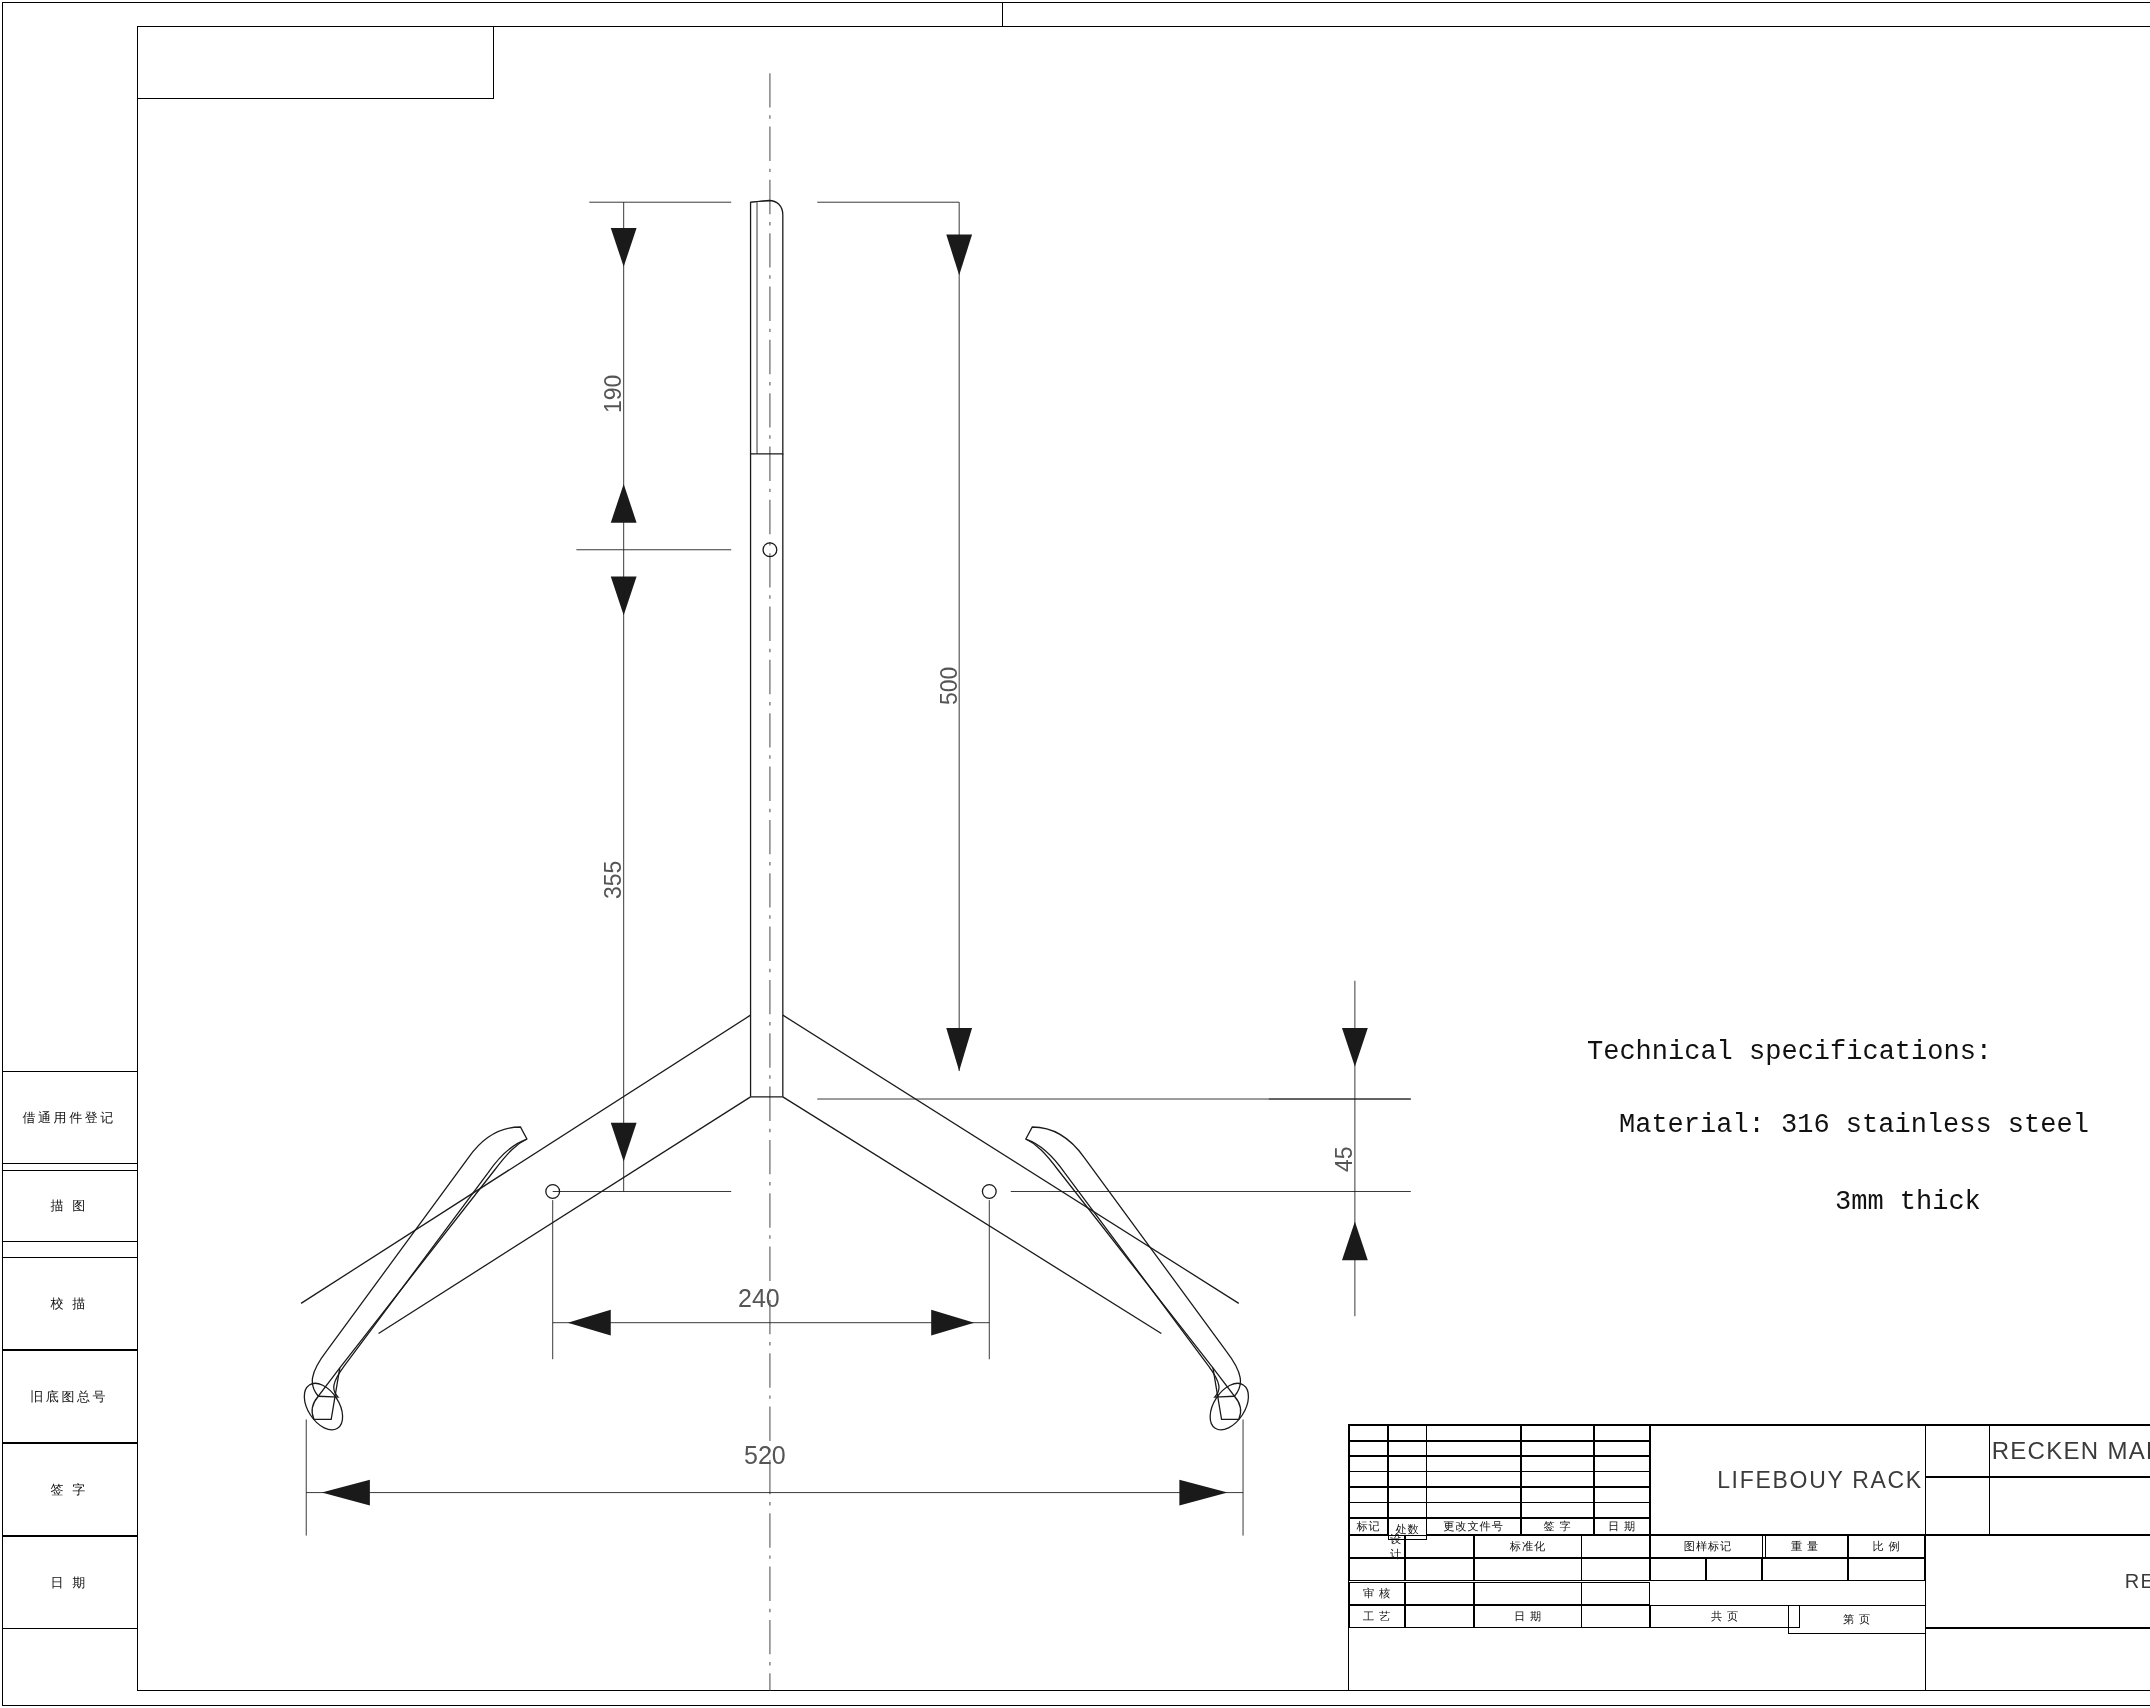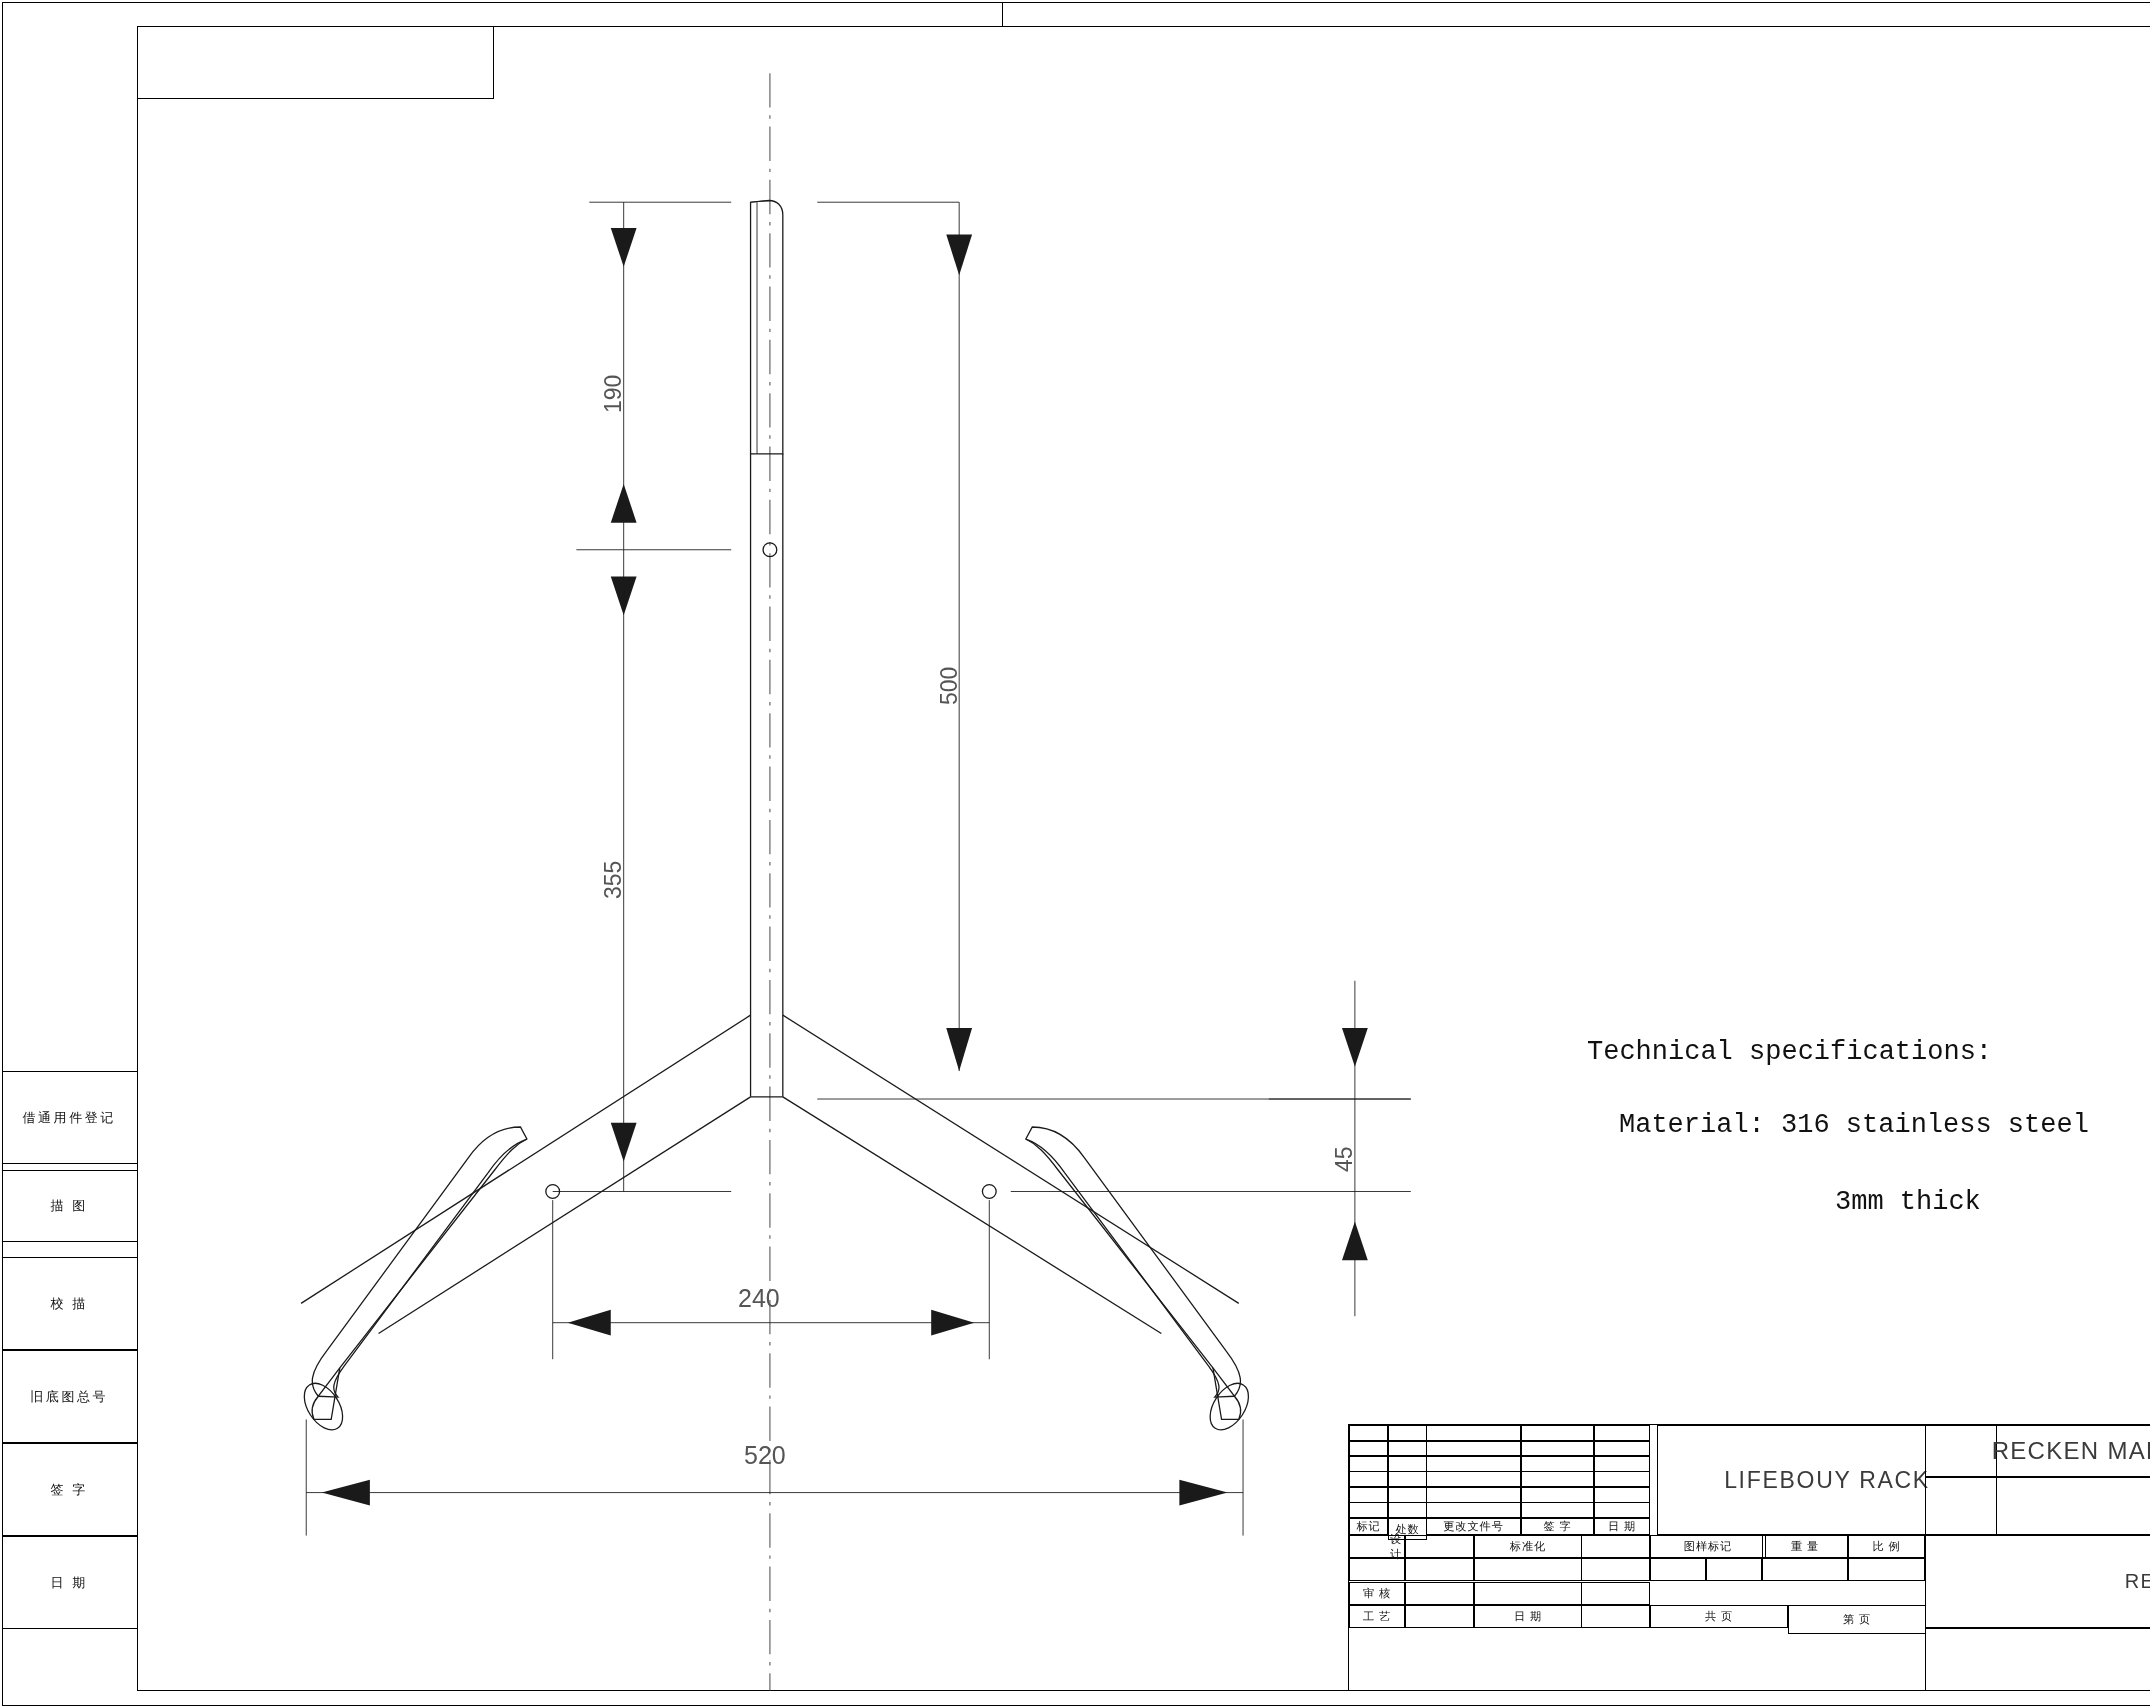--- a/index.html
+++ b/index.html
@@ -66,21 +66,21 @@
     border:0.9px solid #000;
   }
   .tb-cell{
     position:absolute;box-sizing:border-box;border:0.9px solid #000;
     display:flex;align-items:center;justify-content:center;
     font-size:11.2px;color:#111;letter-spacing:0.9px;
   }
   .tb-title{
     position:absolute;box-sizing:border-box;border:0.9px solid #000;
     display:flex;align-items:center;justify-content:center;
-    font-size:23px;color:#3b3b3b;letter-spacing:1.7px;margin-left:7px;
+    font-size:23px;color:#3b3b3b;letter-spacing:1.7px;
   }
   .tb-company{
     position:absolute;box-sizing:border-box;
     display:flex;align-items:center;justify-content:center;
     font-size:24px;color:#3b3b3b;letter-spacing:1.3px;
   }
   .tb-rev{
     position:absolute;box-sizing:border-box;
     display:flex;align-items:center;justify-content:center;
     font-size:20px;color:#3b3b3b;letter-spacing:1.3px;
@@ -316,21 +316,21 @@
     </div>
     <div class="tb-cell" style="left:499px;top:110px;width:77px;height:23px;">
       <span>比 例</span>
     </div>
 
     <div class="tb-cell" style="left:301px;top:133px;width:56px;height:23px;"></div>
     <div class="tb-cell" style="left:357px;top:133px;width:56px;height:23px;"></div>
     <div class="tb-cell" style="left:413px;top:133px;width:86px;height:23px;"></div>
     <div class="tb-cell" style="left:499px;top:133px;width:77px;height:23px;"></div>
 
-    <div class="tb-cell" style="left:301px;top:180px;width:138px;height:23px;">
+    <div class="tb-cell" style="left:301px;top:180px;width:150px;height:23px;">
       <span>共   页</span>
     </div>
     <div class="tb-cell" style="left:439px;top:180px;width:138px;height:29px;">
       <span>第   页</span>
     </div>
 
     <div class="tb-cell" style="left:576px;top:0px;width:462px;height:52px;border-bottom:0.9px solid #000;">
       <span class="tb-company" style="position:static;">RECKEN MARINE LIMITED</span>
     </div>
     <div class="tb-cell" style="left:576px;top:52px;width:462px;height:58px;"></div>

